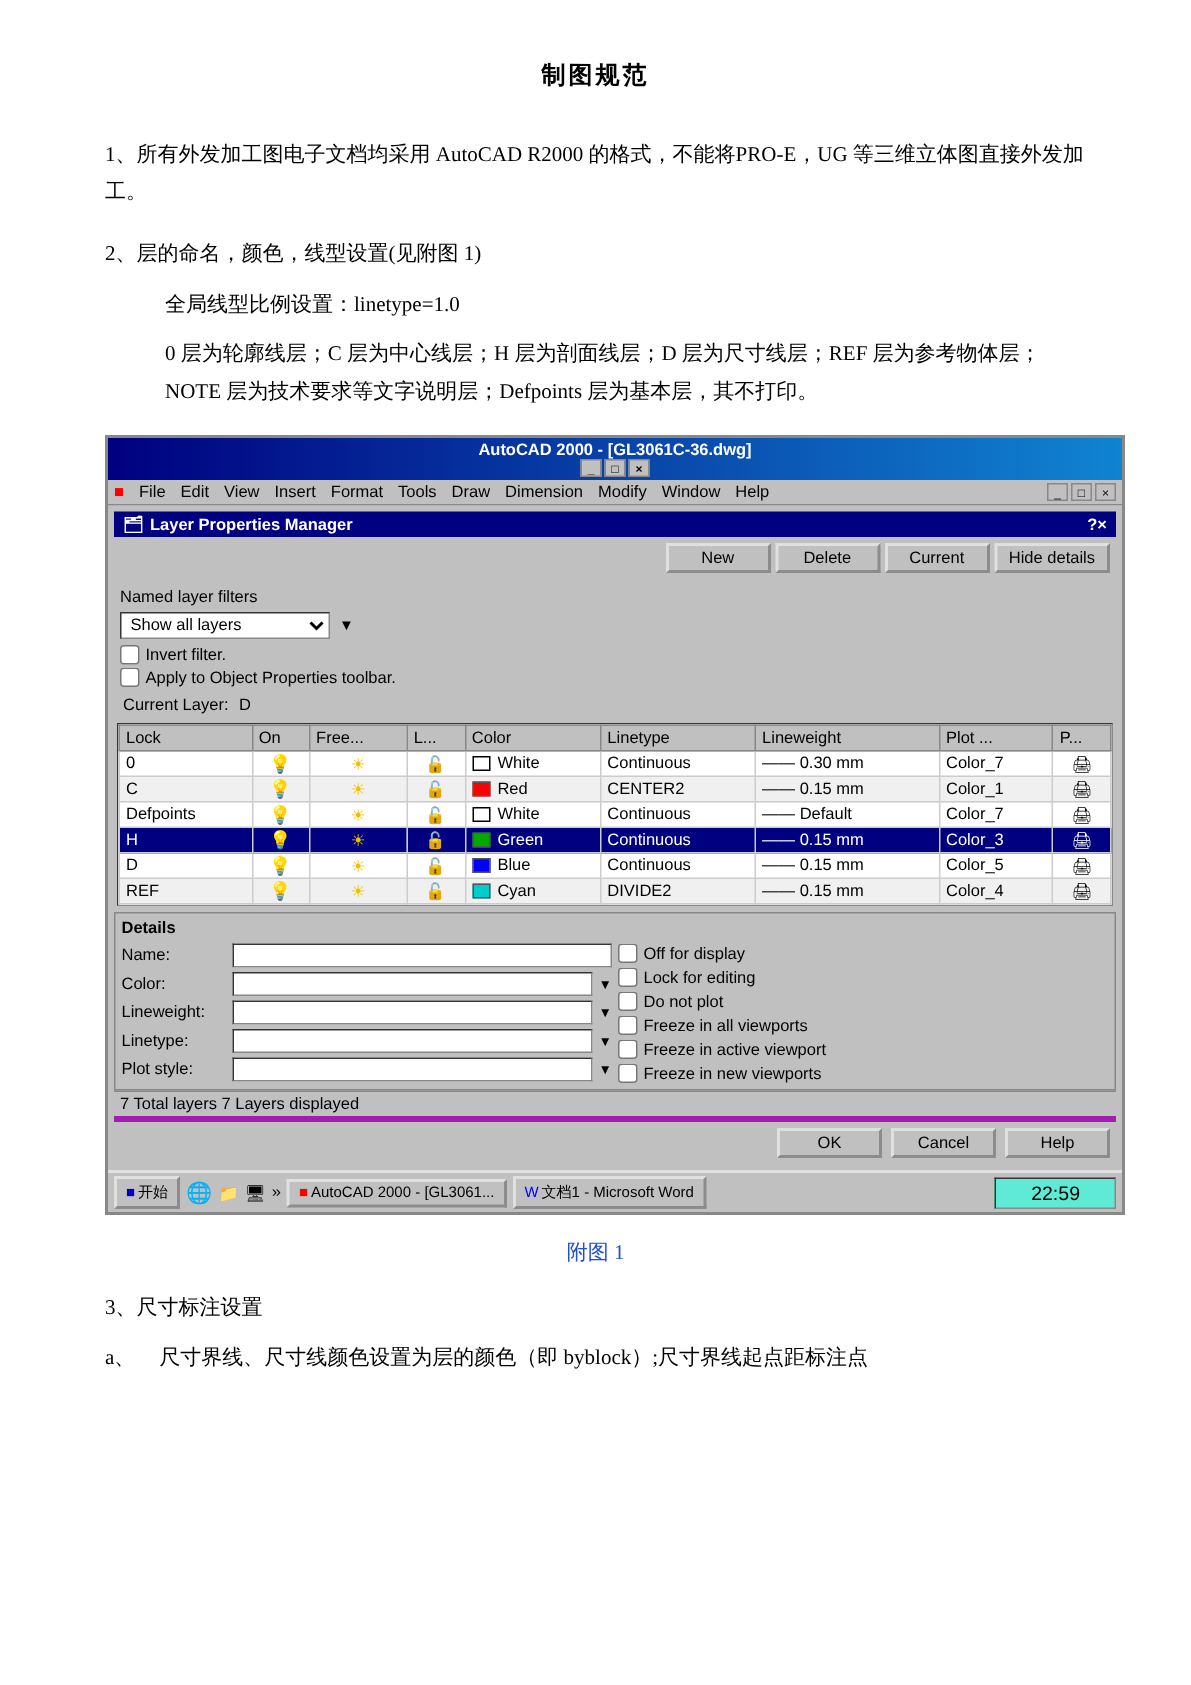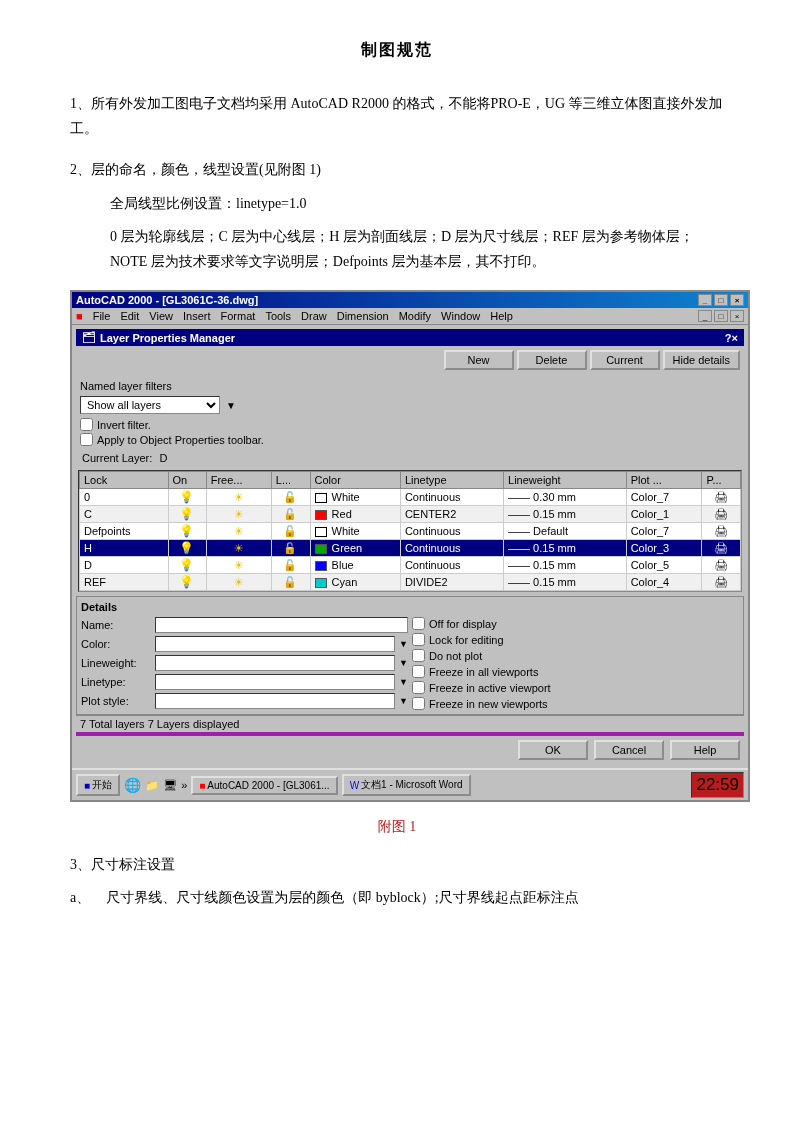--- a/index.html
+++ b/index.html
@@ -45,20 +45,21 @@
 
     .title-bar {
       background: linear-gradient(to right, #000080, #1084d0);
       color: white;
       padding: 2px 4px;
       display: flex;
       justify-content: space-between;
       align-items: center;
       font-size: 11px;
       font-weight: bold;
+      flex-direction: column;
     }
 
     .title-bar-controls {
       display: flex;
       gap: 2px;
     }
 
     .title-bar-btn {
       background: #c0c0c0;
       color: #000;
@@ -273,30 +274,30 @@
       border: 2px outset #e0e0e0;
       padding: 2px 6px;
       font-size: 10px;
       display: flex;
       align-items: center;
       gap: 2px;
     }
 
     .taskbar-clock {
       margin-left: auto;
-      font-size: 17px;
-      padding: 2px 4px;
+      font-size: 13px;
+      padding: 2px 23px;
       border: 1px inset #888;
-      background: #b91c1c;
+      background: #5eead4;
     }
 
     .figure-caption {
       text-align: center;
       font-size: 14px;
-      color: #b91c1c;
+      color: #1d4ed8;
       margin: 8px 0 16px 0;
     }
   </style>
 </head>
 <body>
 
 <div class="page-title">制图规范</div>
 
 <div class="section">
   <p>1、所有外发加工图电子文档均采用 AutoCAD R2000 的格式，不能将PRO-E，UG 等三维立体图直接外发加工。</p>

